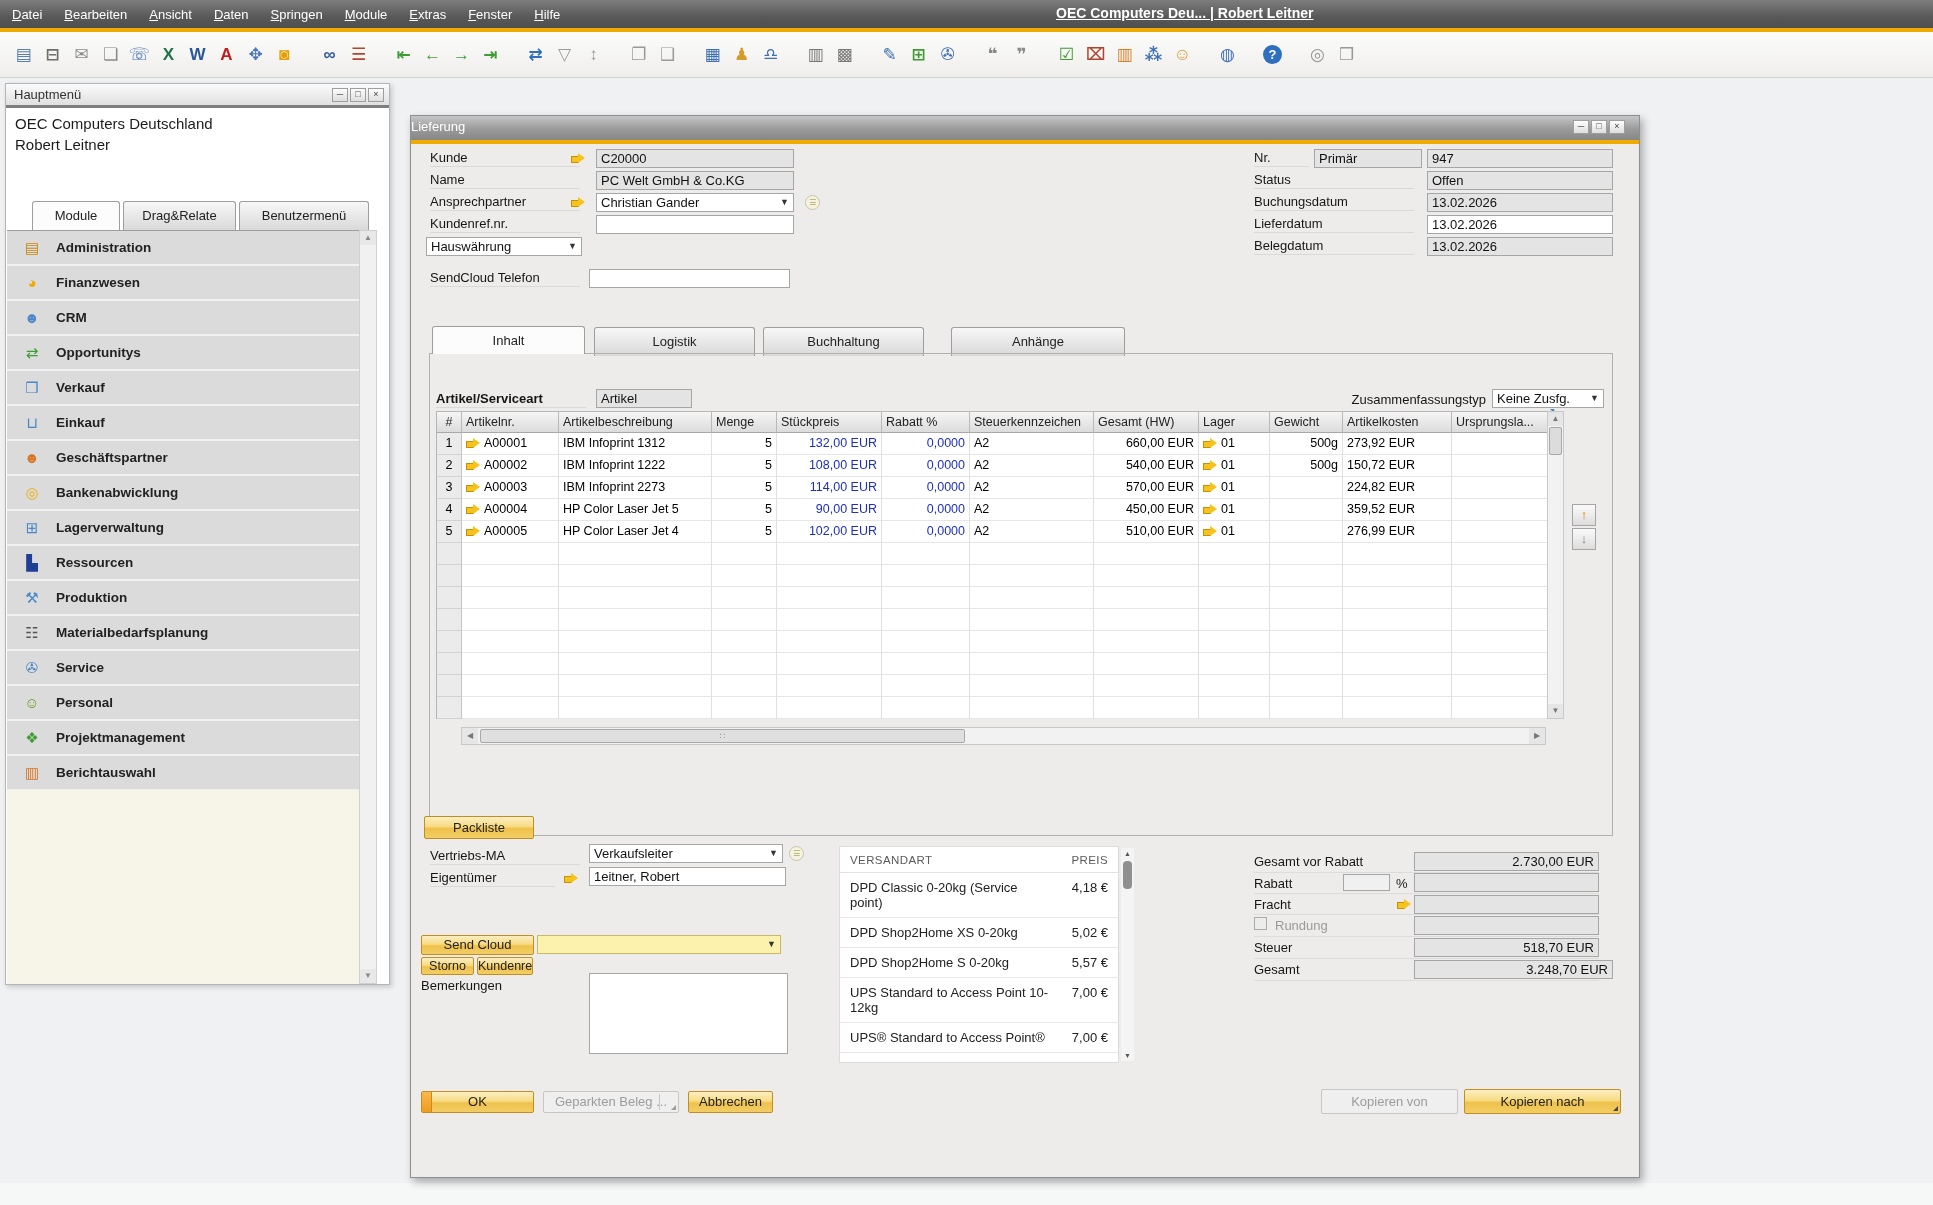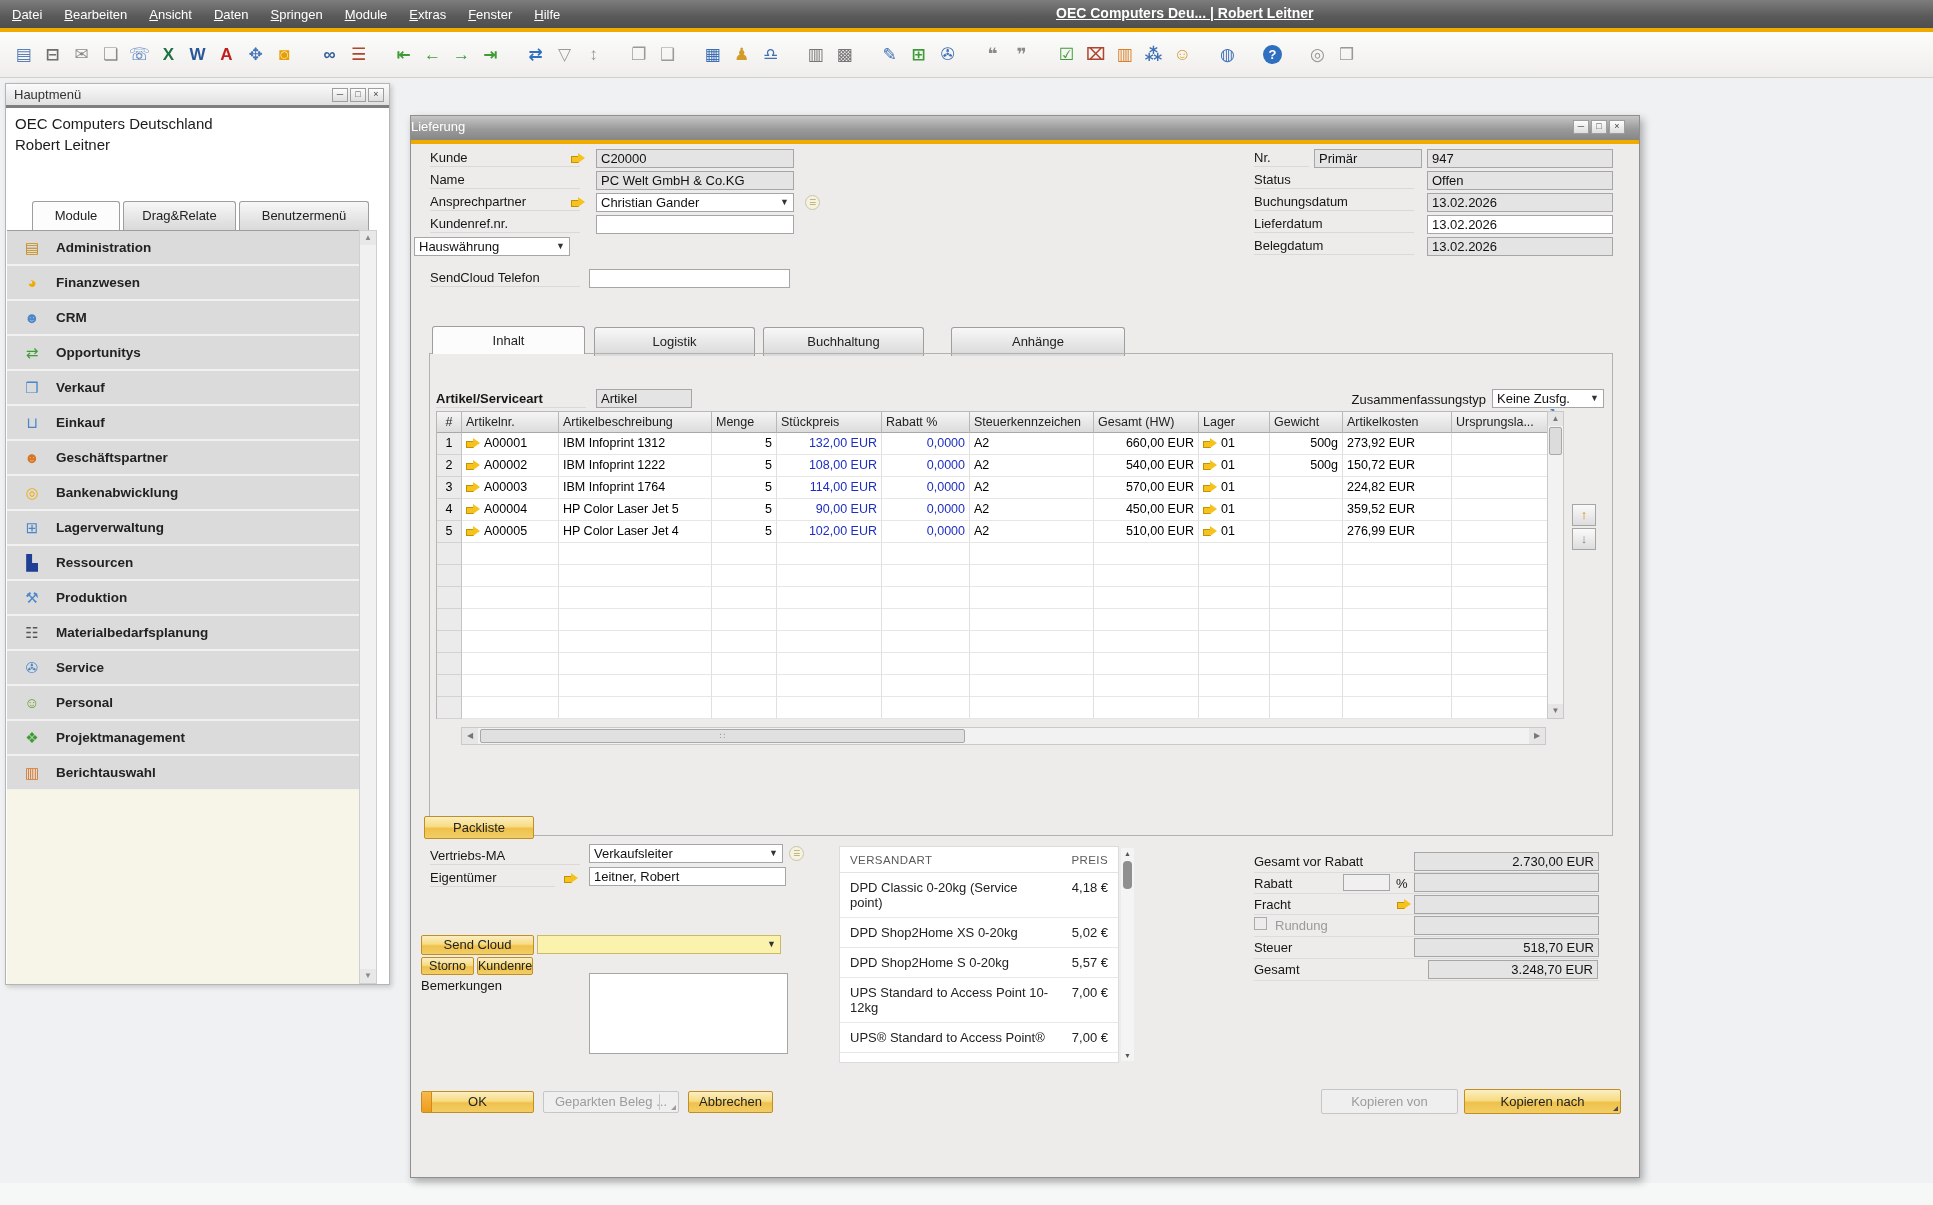--- a/index.html
+++ b/index.html
@@ -351,21 +351,21 @@
     <span class="larr" style="left:160px; top:81px;"></span>
     <div class="fld combo" style="left:185px; top:77px; width:198px;">
       <span>Christian Gander</span>
       <span class="caret">▼</span>
     </div>
     <div class="circle-ic" style="left:394px; top:79px;">☰</div>
 
     <div class="lbl" style="left:19px; top:99px; width:150px;">Kundenref.nr.</div>
     <div class="fld" style="left:185px; top:99px; width:198px;"></div>
 
-    <div class="fld combo" style="left:3px; top:121px; width:156px;">
+    <div class="fld combo" style="left:15px; top:121px; width:156px;">
       <span>Hauswährung</span>
       <span class="caret">▼</span>
     </div>
 
     <div class="lbl" style="left:19px; top:153px; width:150px;">SendCloud Telefon</div>
     <div class="fld" style="left:178px; top:153px; width:201px;"></div>
 
     <div class="lbl" style="left:843px; top:33px; width:55px;">Nr.</div>
     <div class="fld ro" style="left:903px; top:33px; width:108px;">Primär</div>
     <div class="fld ro" style="left:1016px; top:33px; width:186px;">947</div>
@@ -436,21 +436,21 @@
           <div class="gr-td" style="width: 124px;">A2</div>
           <div class="gr-td rt" style="width: 105px;">540,00 EUR</div>
           <div class="gr-td" style="width: 71px;"><span class="larr inline"></span>01</div>
           <div class="gr-td rt" style="width: 73px;">500g</div>
           <div class="gr-td" style="width: 109px;">150,72 EUR</div>
           <div class="gr-td" style="width: 96px;"></div>
         </div>
         <div class="gr-row">
           <div class="gr-td ct rowhead" style="width: 25px;">3</div>
           <div class="gr-td" style="width: 97px;"><span class="larr inline"></span>A00003</div>
-          <div class="gr-td" style="width: 153px;">IBM Infoprint 1764</div>
+          <div class="gr-td" style="width: 153px;">IBM Infoprint 2273</div>
           <div class="gr-td rt" style="width: 65px;">5</div>
           <div class="gr-td rt blue" style="width: 105px;">114,00 EUR</div>
           <div class="gr-td rt blue" style="width: 88px;">0,0000</div>
           <div class="gr-td" style="width: 124px;">A2</div>
           <div class="gr-td rt" style="width: 105px;">570,00 EUR</div>
           <div class="gr-td" style="width: 71px;"><span class="larr inline"></span>01</div>
           <div class="gr-td rt" style="width: 73px;"></div>
           <div class="gr-td" style="width: 109px;">224,82 EUR</div>
           <div class="gr-td" style="width: 96px;"></div>
         </div>
@@ -685,21 +685,21 @@
     <span class="chk" style="left:843px; top:801px;"></span>
     <div class="lbl noline" style="left:864px; top:801px; width:100px; color:#9a9a9a;">Rundung</div>
     <div class="fld ro rt" style="left:1003px; top:800px; width:185px;"></div>
     <div class="t-sep" style="top:820px;"></div>
 
     <div class="lbl noline" style="left:843px; top:823px; width:120px;">Steuer</div>
     <div class="fld ro rt" style="left:1003px; top:822px; width:185px;">518,70 EUR</div>
     <div class="t-sep" style="top:842px;"></div>
 
     <div class="lbl noline" style="left:843px; top:845px; width:120px;">Gesamt</div>
-    <div class="fld ro rt" style="left:1003px; top:844px; width:170px;margin-left:14px;">3.248,70 EUR</div>
+    <div class="fld ro rt" style="left:1003px; top:844px; width:199px;">3.248,70 EUR</div>
     <div class="t-sep" style="top:864px;"></div>
 
     <div class="goldbtn btn-ok" style="left:10px; top:975px; width:113px; height:22px; line-height:20px;">OK</div>
     <div class="disbtn" style="left:132px; top:975px; width:136px; height:22px; line-height:20px;">
       <span>Geparkten Beleg ...</span>
       <span class="splitline"></span><span class="corner-tri"></span>
     </div>
     <div class="goldbtn" style="left:277px; top:975px; width:85px; height:22px; line-height:20px;">Abbrechen</div>
     <div class="disbtn" style="left:910px; top:973px; width:137px; height:25px; line-height:23px;">Kopieren von</div>
     <div class="goldbtn" style="left:1053px; top:973px; width:157px; height:25px; line-height:23px;">

